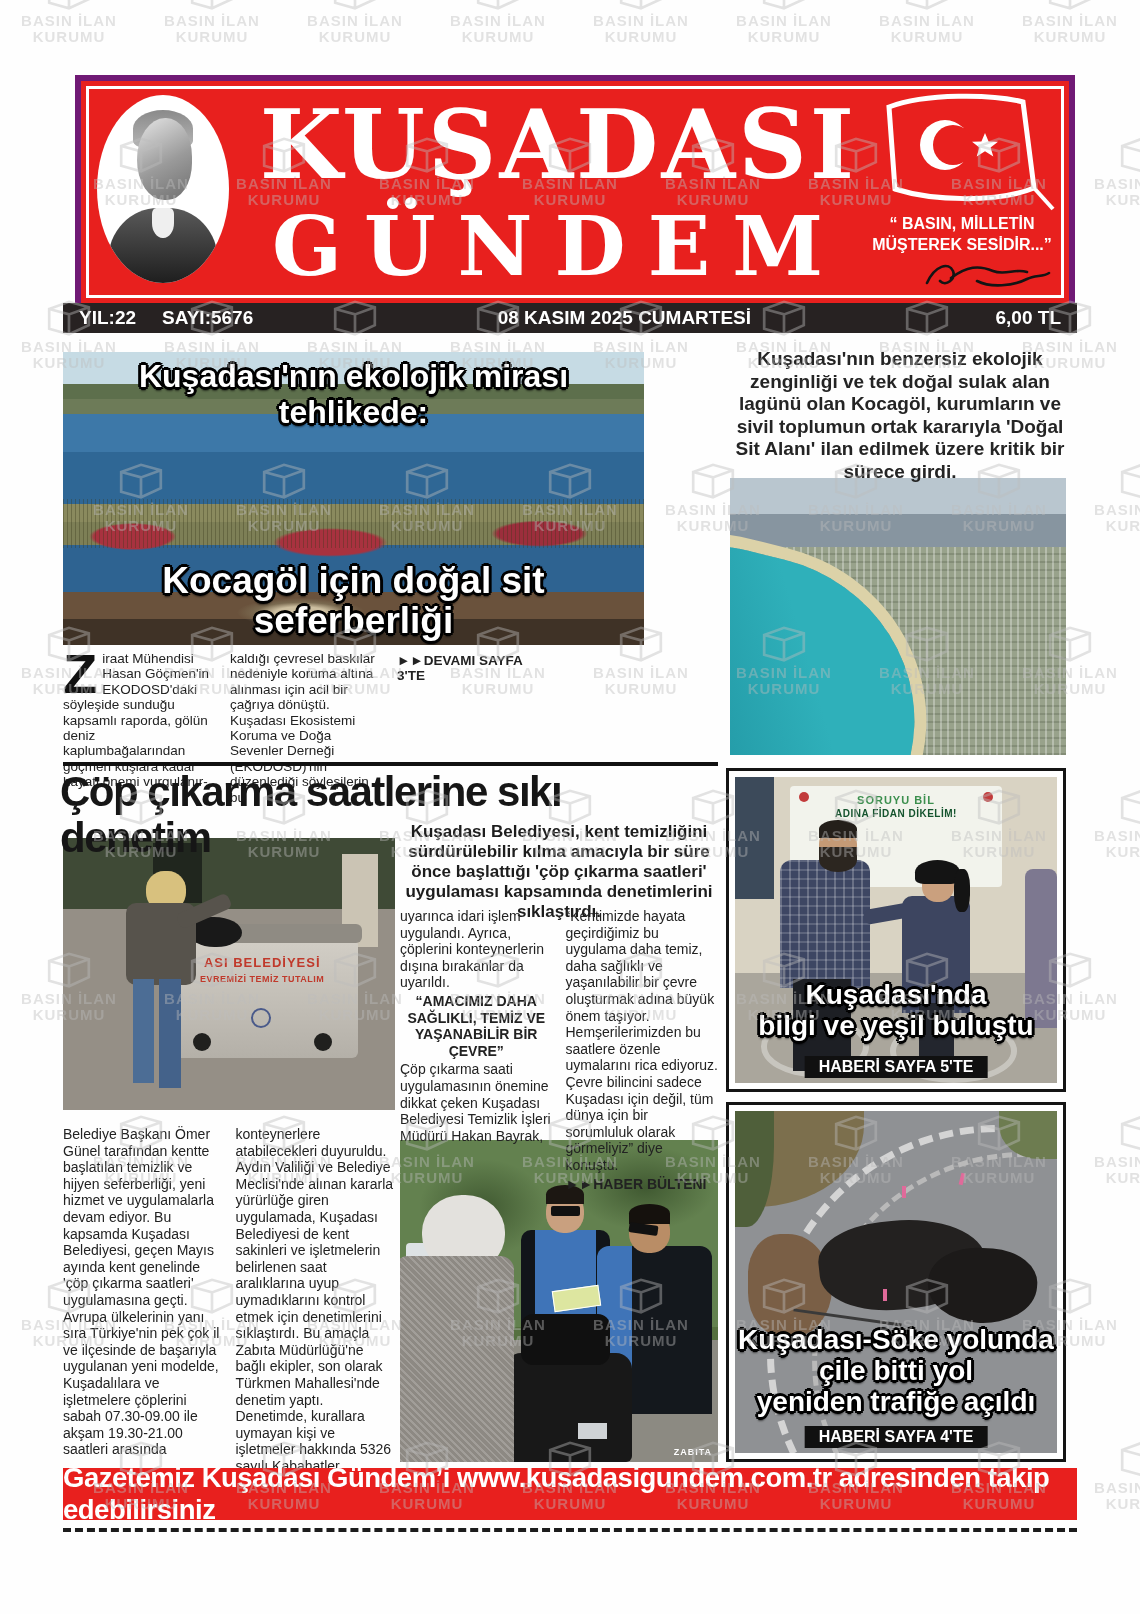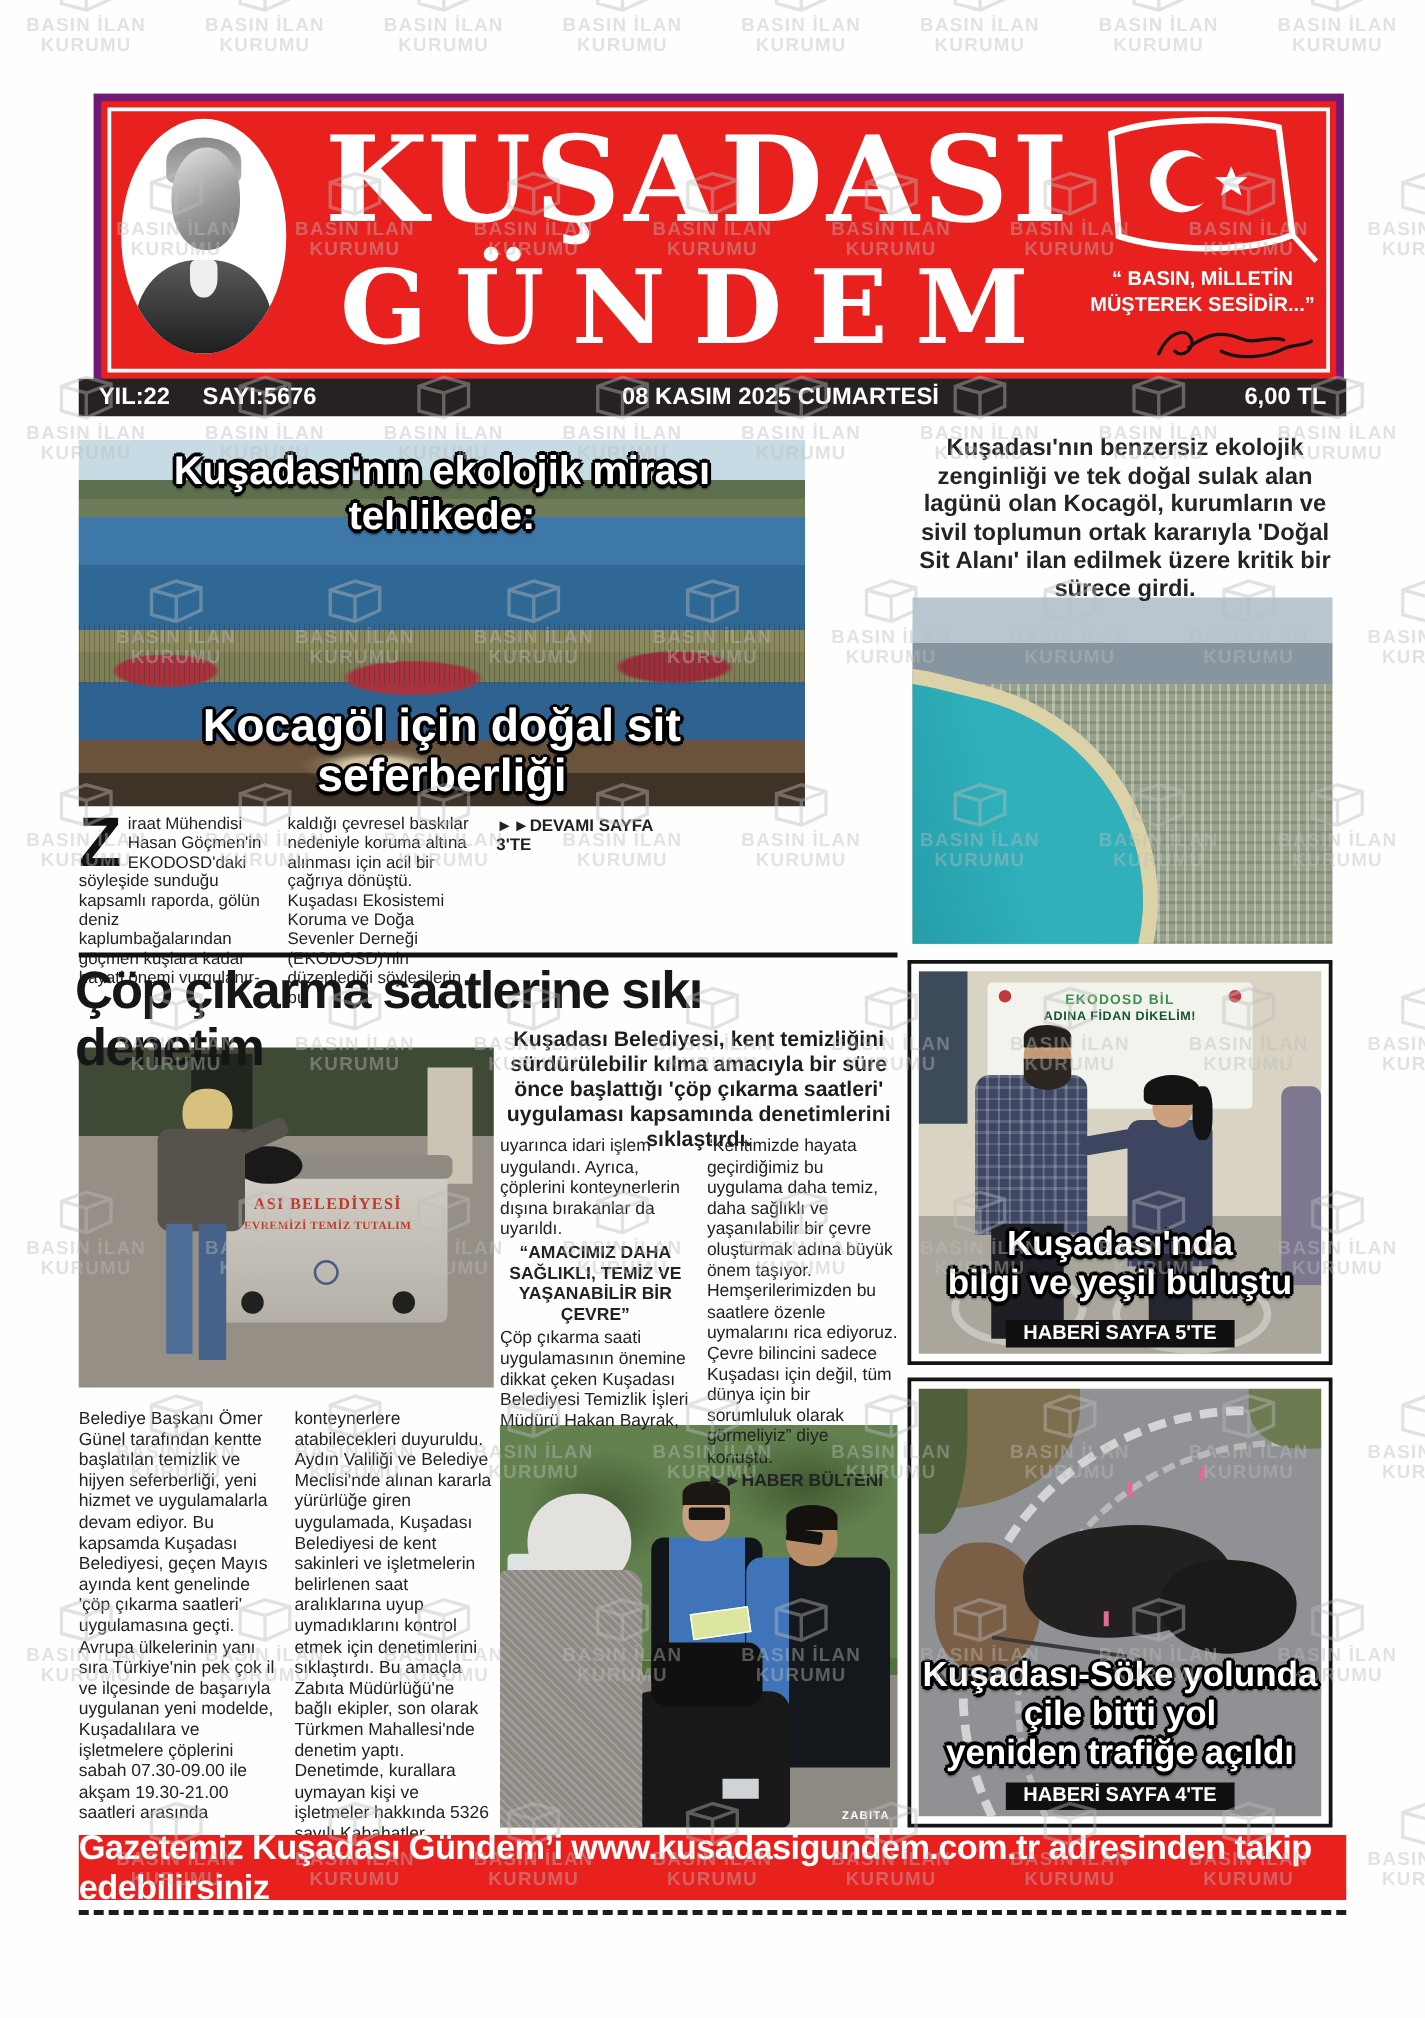--- a/index.html
+++ b/index.html
@@ -62,21 +62,21 @@
                 repeating-linear-gradient(0deg, rgba(85,95,75,.30) 0 2px, rgba(0,0,0,0) 2px 8px);}
   #aerial-photo .sea{position:absolute;left:-58%;top:26%;width:112%;height:130%;
      background:linear-gradient(60deg,#0c6e80,#2fb0ba 70%);border-radius:45%;
      transform:rotate(14deg);box-shadow:0 0 0 12px #dcd2a8;}
 
   #container-photo{left:63px;top:838px;width:332px;height:272px;
      background:linear-gradient(#3f4a36 0 26%, #958f86 26% 100%);}
   #container-photo .door{position:absolute;left:27%;top:2%;width:15%;height:22%;background:#20261e;}
   #container-photo .pillar{position:absolute;right:5%;top:6%;width:11%;height:34%;background:#cbc4b4;}
   #container-photo .bin{position:absolute;right:11%;top:37%;width:58%;height:44%;
-     background:linear-gradient(#d2cec6,#b4b0a8);border-radius:6px;font-family:Liberation Serif, serif;}
+     background:linear-gradient(#d2cec6,#b4b0a8);border-radius:6px;}
   #container-photo .bin .lid{position:absolute;left:-2%;top:-12%;width:104%;height:16%;background:#8f8b83;border-radius:6px;}
   #container-photo .bin .t1{margin-top:16px;text-align:center;font-weight:bold;font-size:13px;color:#c0392b;letter-spacing:1px;}
   #container-photo .bin .t2{text-align:center;font-weight:bold;font-size:9px;color:#c0392b;margin-top:4px;letter-spacing:.5px;}
   #container-photo .bin .emb{position:absolute;left:44%;top:58%;width:16px;height:16px;border:2px solid #4a5a8a;border-radius:50%;}
   #container-photo .wheel{position:absolute;width:18px;height:18px;background:#20201e;border-radius:50%;bottom:6%;}
   #container-photo .bag{position:absolute;left:38%;top:29%;width:16%;height:11%;background:#191919;border-radius:45% 55% 50% 50%;}
   #container-photo .w-head{position:absolute;left:25%;top:12%;width:12%;height:15%;background:#d8c17e;border-radius:45%;}
   #container-photo .w-body{position:absolute;left:19%;top:24%;width:21%;height:30%;background:#57534c;border-radius:10px;}
   #container-photo .w-arm{position:absolute;left:34%;top:24%;width:17%;height:6%;background:#57534c;border-radius:6px;transform:rotate(-24deg);}
   #container-photo .w-leg1{position:absolute;left:21%;top:52%;width:6.5%;height:38%;background:#4c6d95;}
@@ -877,21 +877,21 @@
     <div class="pad"></div>
     <div class="w-hair"></div>
       <div class="w-coat"></div>
     <div class="zab-label">ZABITA</div>
   </div>
 
   <div id="green-box" class="abs side-box">
     <div id="green-photo">
       <div class="window"></div>
       <div class="banner">
-        <div class="b1">EKODOSD BİL</div>
+        <div class="b1">SORUYU BİL</div>
         <div class="b2">ADINA FİDAN DİKELİM!</div>
       </div>
       <div class="dotL"></div>
         <div class="dotR"></div>
       <div class="ring1"></div>
         <div class="ring2"></div>
       <div class="r-person"></div>
       <div class="m-body"></div>
         <div class="m-head"></div>
         <div class="m-hair"></div>

